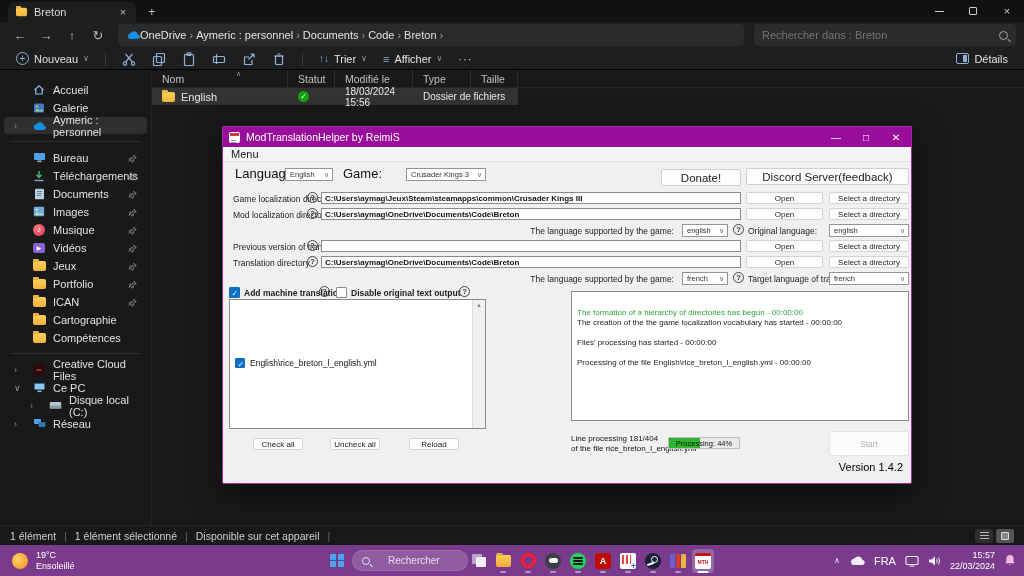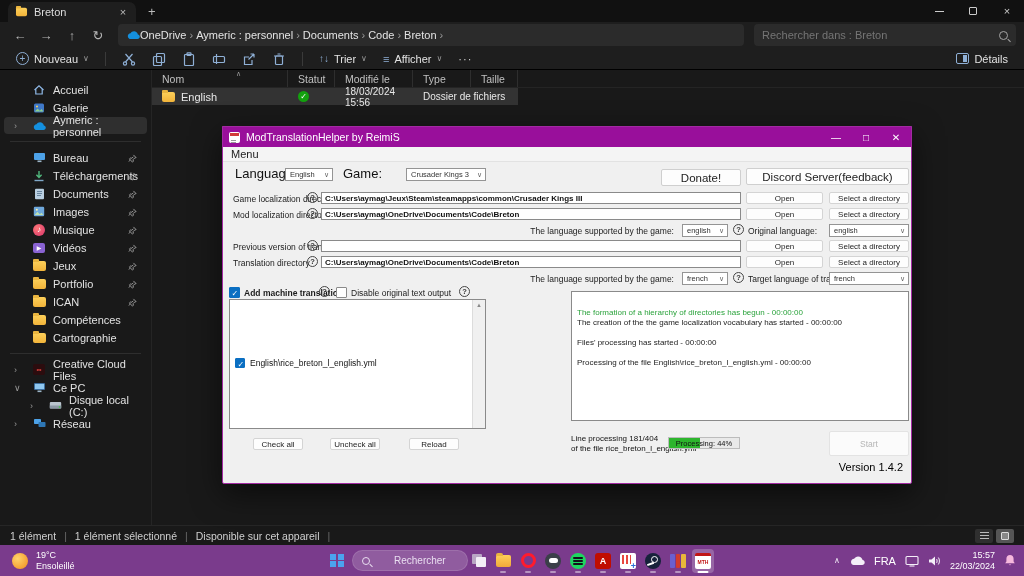--- a/index.html
+++ b/index.html
@@ -102,21 +102,21 @@
   .startbtn{position:absolute;left:606px;top:304px;width:80px;height:25px;background:#fbfbfb;border:1px solid #e3e3e3;border-radius:2px;font-size:8.5px;color:#b5b5b5;display:flex;align-items:center;justify-content:center}
   .version{position:absolute;right:8px;top:334px;font-size:11px;color:#000}
 
   
   .taskbar{position:absolute;left:0;bottom:0;width:1024px;height:31px;background:#7a3b8c;display:flex;align-items:center}
   .weather{position:absolute;left:12px;display:flex;align-items:center;gap:8px;color:#fff}
   .sun{width:16px;height:16px;border-radius:50%;background:radial-gradient(circle at 35% 35%,#ffd36b,#f08c1d)}
   .wtxt{font-size:9px;line-height:10.5px}
   .startlogo{position:absolute;left:330px;width:14px;height:14px;display:grid;grid-template-columns:6px 6px;grid-template-rows:6px 6px;gap:1.5px}
   .startlogo i{background:#4ba3ee}
-  .tsearch{position:absolute;left:352px;width:116px;height:21px;border-radius:11px;background:rgba(255,255,255,.17);border:1px solid rgba(255,255,255,.12);display:flex;align-items:center;padding:0 9px;gap:24px;color:#e9def0;font-size:10px}
+  .tsearch{position:absolute;left:352px;width:116px;height:21px;border-radius:11px;background:rgba(255,255,255,.17);border:1px solid rgba(255,255,255,.12);display:flex;align-items:center;padding:0 9px;gap:18px;color:#e9def0;font-size:10px}
   .tmag{width:8px;height:8px;border:1.3px solid #e9def0;border-radius:50%;position:relative;flex:none}
   .tmag::after{content:"";position:absolute;width:4px;height:1.3px;background:#e9def0;transform:rotate(45deg);left:6px;top:7px}
   .tv{position:absolute;left:472px;width:15px;height:13px}
   .tv::before{content:"";position:absolute;left:0;top:0;width:10px;height:10px;background:#b9a6c4;border-radius:1px}
   .tv::after{content:"";position:absolute;left:4px;top:3px;width:10px;height:10px;background:#f3eef6;border-radius:1px}
   .apps{position:absolute;left:492px;display:flex;gap:3px;align-items:center}
   .app{width:22px;height:24px;display:flex;align-items:center;justify-content:center;position:relative;border-radius:4px}
   .app::after{content:"";position:absolute;bottom:0;left:50%;transform:translateX(-50%);width:6px;height:2px;border-radius:2px;background:rgba(255,255,255,.45)}
   .app.active{background:rgba(255,255,255,.22)}
   .app.active::after{width:11px;background:#fff}
@@ -389,27 +389,27 @@
             </span>
           <span>ICAN</span>
           <span class="pin"><svg viewBox="0 0 10 10">
                 <path d="M6 1l3 3-1.6.5L5.7 6.2 5.9 8 5 9 2.6 6.6 1 8.4M2.6 6.6L1.5 5.5l1-1 1.8.2L6 3"></path>
               </svg></span>
         </div>
         <div class="sitem">
           <span class="icon">
               <span class="fold"></span>
             </span>
+          <span>Cartographie</span>
+        </div>
+        <div class="sitem">
+          <span class="icon">
+              <span class="fold"></span>
+            </span>
           <span>Compétences</span>
-        </div>
-        <div class="sitem">
-          <span class="icon">
-              <span class="fold"></span>
-            </span>
-          <span>Cartographie</span>
         </div>
         <div class="ssep"></div>
         <div class="sitem">
           <span class="exp">›</span>
           <span class="icon">
               <span style="width:12px;height:11px;background:#2b0c0e;border-radius:2px;display:flex;align-items:center;justify-content:center;color:#e8473f;font-size:7px;font-weight:bold">∞</span>
             </span>
           <span>Creative Cloud Files</span>
         </div>
         <div class="sitem">
@@ -573,21 +573,21 @@
     <span class="dl" style="left:525px;top:147px">Target language of translation:</span>
     <div class="combo" style="left:606px;top:145px;width:80px">
         <span>french</span>
         <i>∨</i>
       </div>
 
     <span class="cb on" style="left:6px;top:160px"></span>
     <span class="dl" style="left:21px;top:161px;font-weight:bold">Add machine translation</span>
     <span class="help" style="left:96px;top:159px">?</span>
     <span class="cb" style="left:113px;top:160px"></span>
-    <span class="dl" style="left:128px;top:161px;font-weight:normal">Disable original text output</span>
+    <span class="dl" style="left:128px;top:161px;font-weight:bold">Disable original text output</span>
     <span class="help" style="left:236px;top:159px">?</span>
 
     <div class="listbox">
       <div class="lb-scroll">
           <span class="up">▲</span>
         </div>
       <div class="lb-item">
         <span class="cb on"></span>
         <span>English\rice_breton_l_english.yml</span>
       </div>

